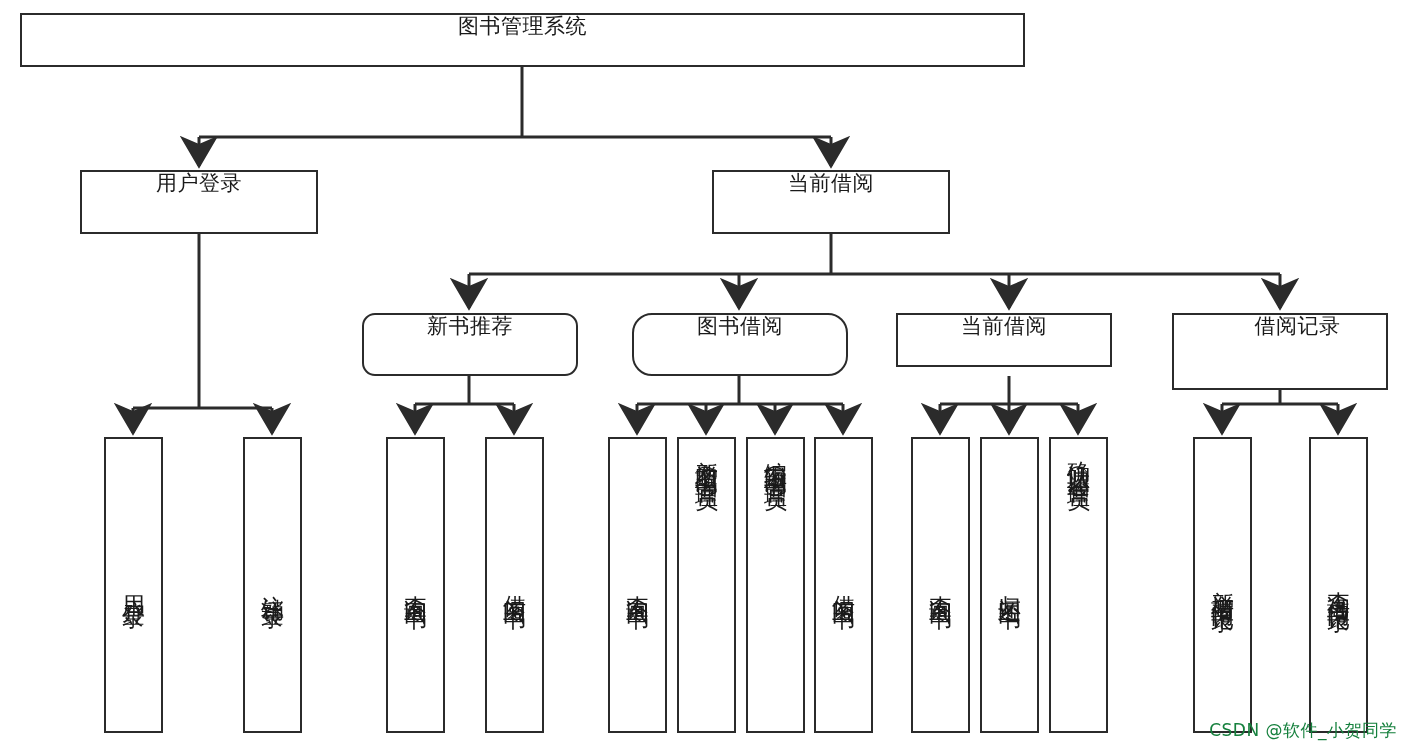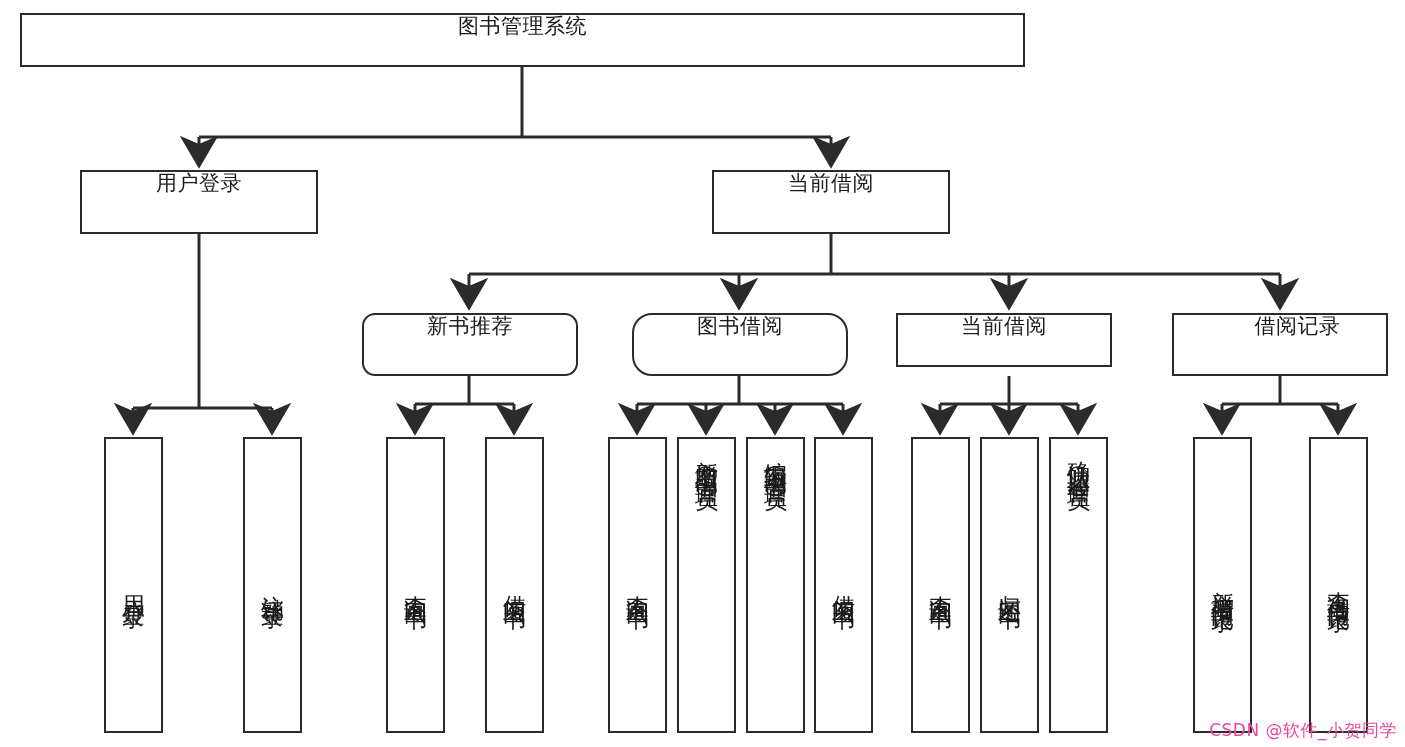--- a/index.html
+++ b/index.html
@@ -66,21 +66,21 @@
   }
   .node.vert.top .label {
     margin-top: 4px;
     margin-bottom: auto;
   }
   #watermark {
     position: absolute;
     right: 8px;
     bottom: 5px;
     font-size: 17px;
-    color: #ec4899;
+    color: #15803d;
     letter-spacing: 0.5px;
     white-space: nowrap;
     user-select: none;
   }
 </style>
 </head>
 <body>
 
 <div id="diagram-root">
 
@@ -147,21 +147,21 @@
 
   <div class="node horiz" style="left:362px; top:313px; width:216px; height:63px;border-radius:13px;">
     <span class="label">新书推荐</span>
   </div>
   <div class="node horiz" style="left:632px; top:313px; width:216px; height:63px;border-radius:20px;">
     <span class="label">图书借阅</span>
   </div>
   <div class="node horiz" style="left:896px; top:313px; width:216px; height:54px;">
     <span class="label">当前借阅</span>
   </div>
-  <div class="node horiz" style="left:1172px; top:313px; width:216px; height:63px;padding-left:35px;">
+  <div class="node horiz" style="left:1172px; top:313px; width:216px; height:77px;padding-left:35px;">
     <span class="label">借阅记录</span>
   </div>
 
   <div class="node vert center" style="left:104px; top:437px; width:59px; height:296px;">
     <span class="label">用户登录</span>
   </div>
   <div class="node vert center" style="left:243px; top:437px; width:59px; height:296px;">
     <span class="label">注销登录</span>
   </div>
 

